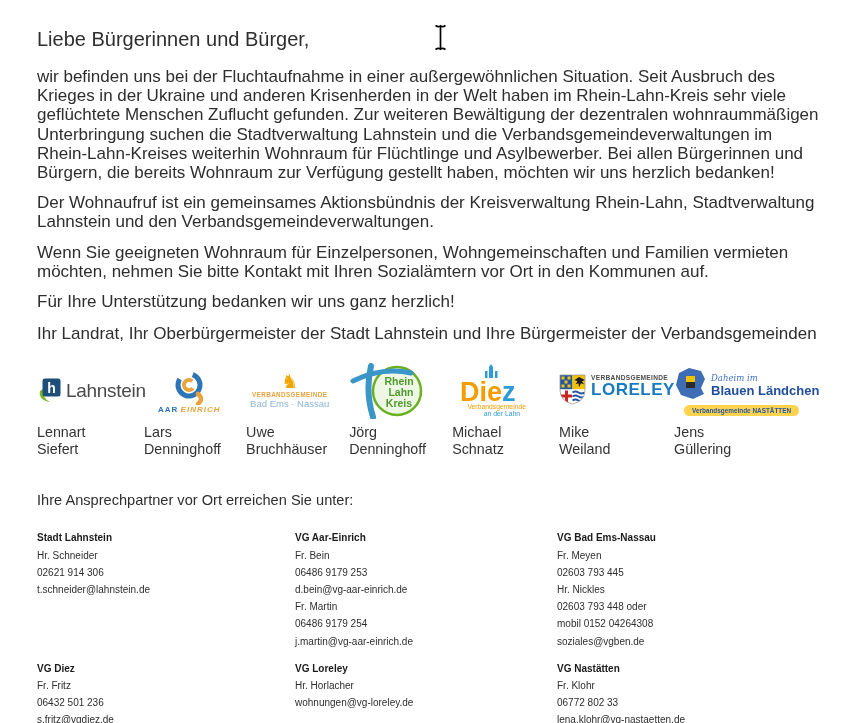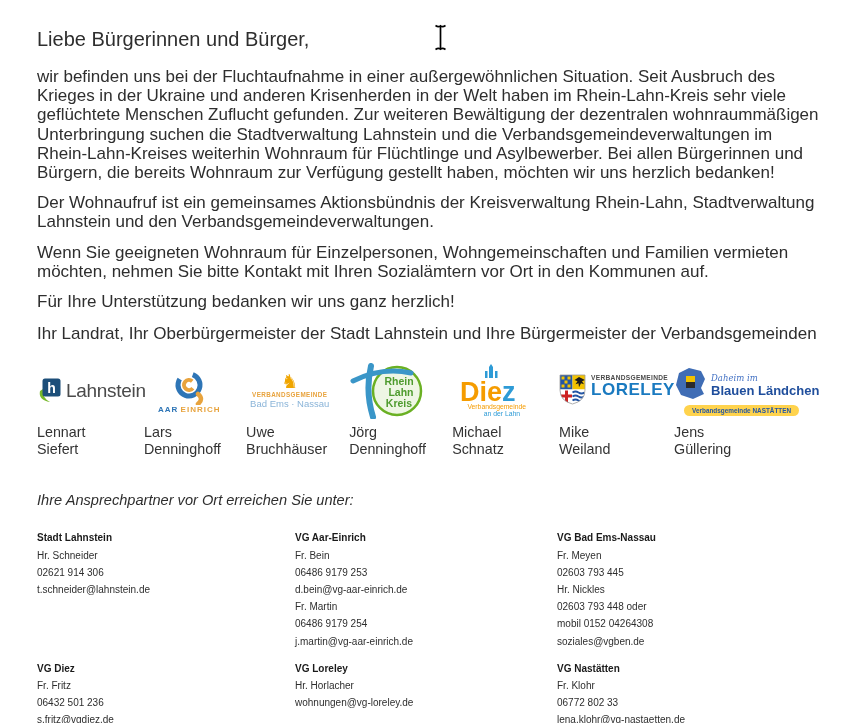--- a/index.html
+++ b/index.html
@@ -31,21 +31,21 @@
   .logo-box{height:56px;display:flex;align-items:center;}
   .person{margin-top:5px;font-size:14.3px;line-height:17px;color:#333;}
 
   
   .lahn-wrap{display:flex;align-items:center;}
   .lahn-text{font-size:19px;color:#4a4a4a;margin-left:2px;letter-spacing:-0.3px;}
   
   .aar-wrap{display:flex;flex-direction:column;align-items:center;margin-left:14px;}
   .aar-line{font-size:8px;margin-top:-4px;white-space:nowrap;}
   .aar-a{color:#2e75b6;font-weight:700;letter-spacing:1px;}
-  .aar-b{color:#e8a33d;font-weight:700;letter-spacing:1px;}
+  .aar-b{color:#e8a33d;font-style:italic;font-weight:700;letter-spacing:1px;}
   
   .ben-wrap{display:flex;flex-direction:column;align-items:center;margin-left:4px;}
   .ben-lion{font-size:19px;color:#f0a500;line-height:18px;}
   .ben-l1{font-size:6.3px;font-weight:700;color:#e8a33d;letter-spacing:0.4px;}
   .ben-l2{font-size:9.5px;color:#8ab4d8;}
   
   .diez-wrap{margin-left:2px;}
   
   .lor-wrap{display:flex;align-items:flex-start;}
   .lor-col{margin-left:5px;display:flex;flex-direction:column;}
@@ -53,21 +53,21 @@
   .lor-l2{font-size:17px;font-weight:700;color:#1a7ac0;letter-spacing:0.5px;line-height:17px;}
   
   .nas-wrap{display:flex;flex-direction:column;}
   .nas-top{display:flex;align-items:center;}
   .nas-col{margin-left:4px;display:flex;flex-direction:column;}
   .nas-l1{font-size:8.5px;font-style:italic;color:#4472c4;font-family:"DejaVu Serif",serif;}
   .nas-l2{font-size:13px;font-weight:700;color:#1f4e9c;white-space:nowrap;}
   .nas-banner{margin:1px 0 0 10px;background:#ffd34d;color:#2456a4;font-size:6.4px;font-weight:700;
     padding:2px 8px;border-radius:7px;width:fit-content;white-space:nowrap;}
 
-  .contacts-heading{margin:34px 0 0 0;font-size:14.6px;font-style:italic;}
+  .contacts-heading{margin:34px 0 0 0;font-size:14.6px;}
   .contact-grid{
     display:grid;grid-template-columns:258px 262px auto;
     margin-top:21px;row-gap:10px;
   }
   .contact{font-size:10px;line-height:17.2px;}
   .org{font-weight:700;color:#1a1a1a;}
 </style>
 </head>
 <body>
 

